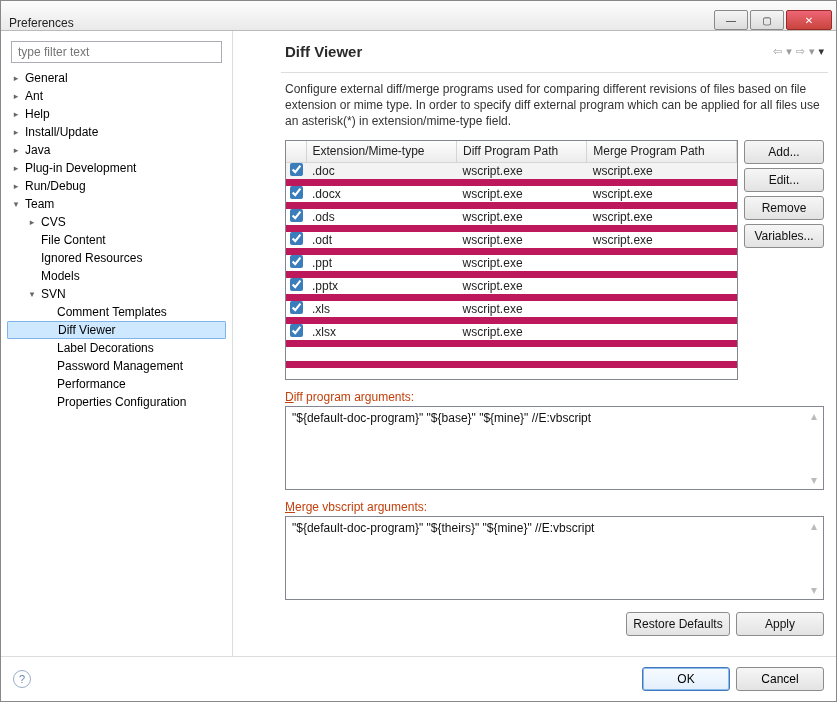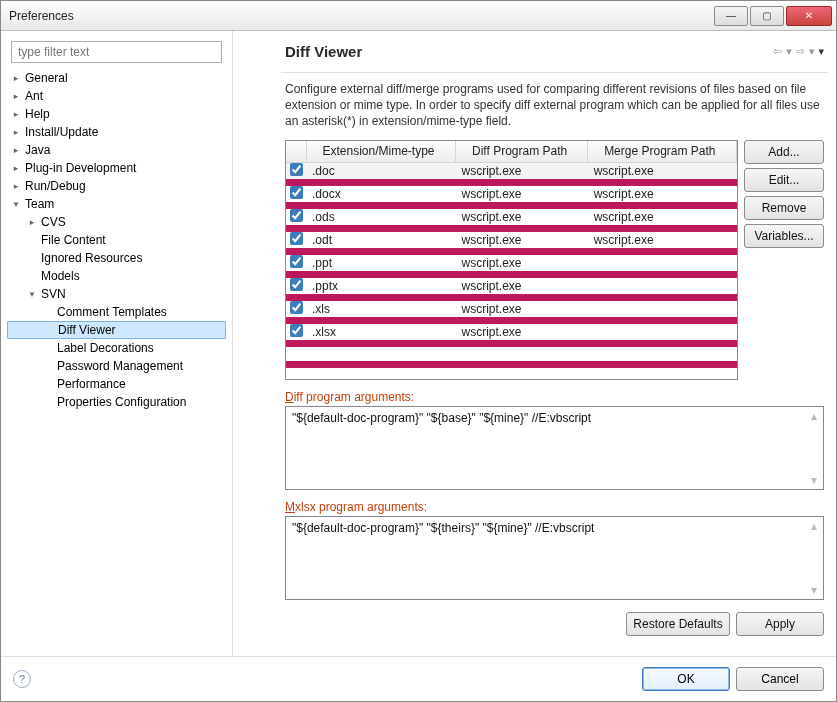--- a/index.html
+++ b/index.html
@@ -1,17 +1,17 @@
 <!DOCTYPE html>
 <html><head>
 <meta charset="utf-8">
 <style>
 * { box-sizing: border-box; margin: 0; padding: 0; font-family: "Segoe UI", Tahoma, sans-serif; font-size: 12px; }
 body { background: #fff; width: 837px; height: 702px; overflow: hidden; border: 1px solid #888; display:flex; flex-direction:column;}
-.titlebar { height: 30px; background: linear-gradient(#fdfdfd,#e9e9e9); border-bottom: 1px solid #bbb; display:flex; align-items:center; padding:0 4px 0 8px; }
+.titlebar { height: 30px; background: linear-gradient(#fdfdfd,#e9e9e9); border-bottom: 1px solid #bbb; display:flex; align-items:flex-end; padding:0 4px 0 8px; }
 .titlebar .title { flex:1; color:#222; }
 .winbtns { display:flex; gap:0; }
 .winbtn { width:34px; height:20px; border:1px solid #8a8a8a; border-radius:2px; margin-left:2px; display:flex; align-items:center; justify-content:center; background: linear-gradient(#f5f5f5,#dcdcdc); color:#333; font-size:10px;}
 .winbtn.close { background: linear-gradient(#e67,#c8443c); color:#fff; border-color:#9a2a26; width:46px;}
 .content { flex:1; display:flex; overflow:hidden;gap:40px; }
 .leftpane { width:232px; border-right:1px solid #dcdcdc; display:flex; flex-direction:column; padding:6px 4px 0 4px; }
 .filterbox { margin:4px 6px 6px 6px; }
 .filterbox input { width:100%; height:22px; padding:2px 6px; border:1px solid #abadb3; color:#555; }
 .tree { flex:1; overflow:auto; padding:0 2px 4px 2px; color:#000; }
 .tree-item { display:flex; align-items:center; height:18px; cursor:pointer; }
@@ -20,21 +20,21 @@
 .tree-selected { background:#cde8ff; border:1px solid #7eb4ea; border-radius:1px; height:18px; }
 .rightpane { flex:1; display:flex; flex-direction:column; padding:0 8px 0 8px; overflow:hidden;}
 .hdrbar { display:flex; align-items:center; height:42px; border-bottom:1px solid #ddd; }
 .hdrbar h1 { font-size:15px; font-weight:600; color:#2a2a2a; flex:1; padding-left:4px;}
 .navicons { display:flex; gap:4px; align-items:center; color:#999; padding-right:4px;}
 .navicons span { font-size:11px; }
 .desc { color:#333; padding:8px 4px 10px 4px; line-height:1.35; }
 .tablearea { display:flex; gap:6px; padding:0 4px; }
 .tablewrap { flex:1; border:1px solid #828790; height:240px; overflow:hidden; background:#fff;}
 table { border-collapse:collapse; width:100%; }
-thead th { background:linear-gradient(#fdfdfd,#ececec); border-right:1px solid #d5d5d5; border-bottom:1px solid #d5d5d5; height:22px; font-weight:400; text-align:left; padding:0 16px; color:#222;}
+thead th { background:linear-gradient(#fdfdfd,#ececec); border-right:1px solid #d5d5d5; border-bottom:1px solid #d5d5d5; height:22px; font-weight:400; text-align:left; padding:0 6px; color:#222;}
 thead th:first-child { width:20px; padding:0;}
 tbody td { height:20px; border-bottom:7px solid #be185d; padding:0 6px; color:#222;}
 tbody td:first-child { text-align:center; padding:0;}
 tbody tr.selected td { background:#f3f3f3; }
 .chk { width:13px; height:13px; accent-color:#3b7dbb; }
 .sidebtns { width:80px; display:flex; flex-direction:column; gap:4px; }
 .btn { height:24px; border:1px solid #8c8c8c; border-radius:3px; background:linear-gradient(#f6f6f6,#e3e3e3); color:#111; cursor:pointer; }
 .btn:disabled { color:#888; }
 .group { margin:10px 4px 0 4px; }
 .group-label { color:#c2410c; margin-bottom:2px; }
@@ -254,21 +254,21 @@
       <div class="textarea-wrap">
         <textarea style="">"${default-doc-program}" "${base}" "${mine}" //E:vbscript</textarea>
         <div class="scrollhint">
             <span>▴</span>
             <span>▾</span>
           </div>
       </div>
     </div>
 
     <div class="group">
-      <div class="group-label"><span class="u">M</span><span>xlsx program arguments:</span></div>
+      <div class="group-label"><span class="u">M</span><span>erge vbscript arguments:</span></div>
       <div class="textarea-wrap">
         <textarea style="">"${default-doc-program}" "${theirs}" "${mine}" //E:vbscript</textarea>
         <div class="scrollhint">
             <span>▴</span>
             <span>▾</span>
           </div>
       </div>
     </div>
 
     <div class="bottomrow">

